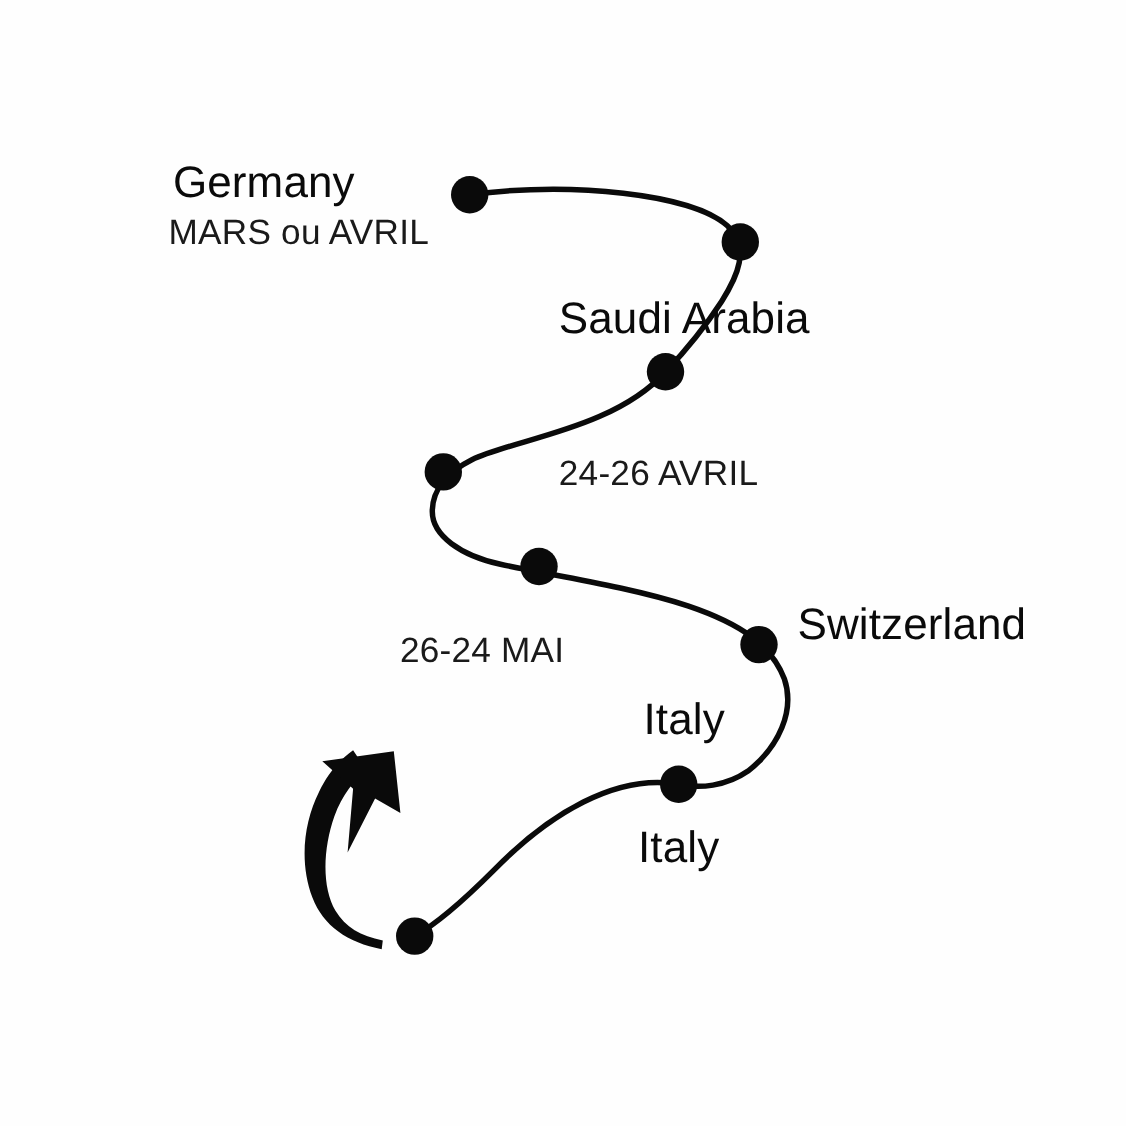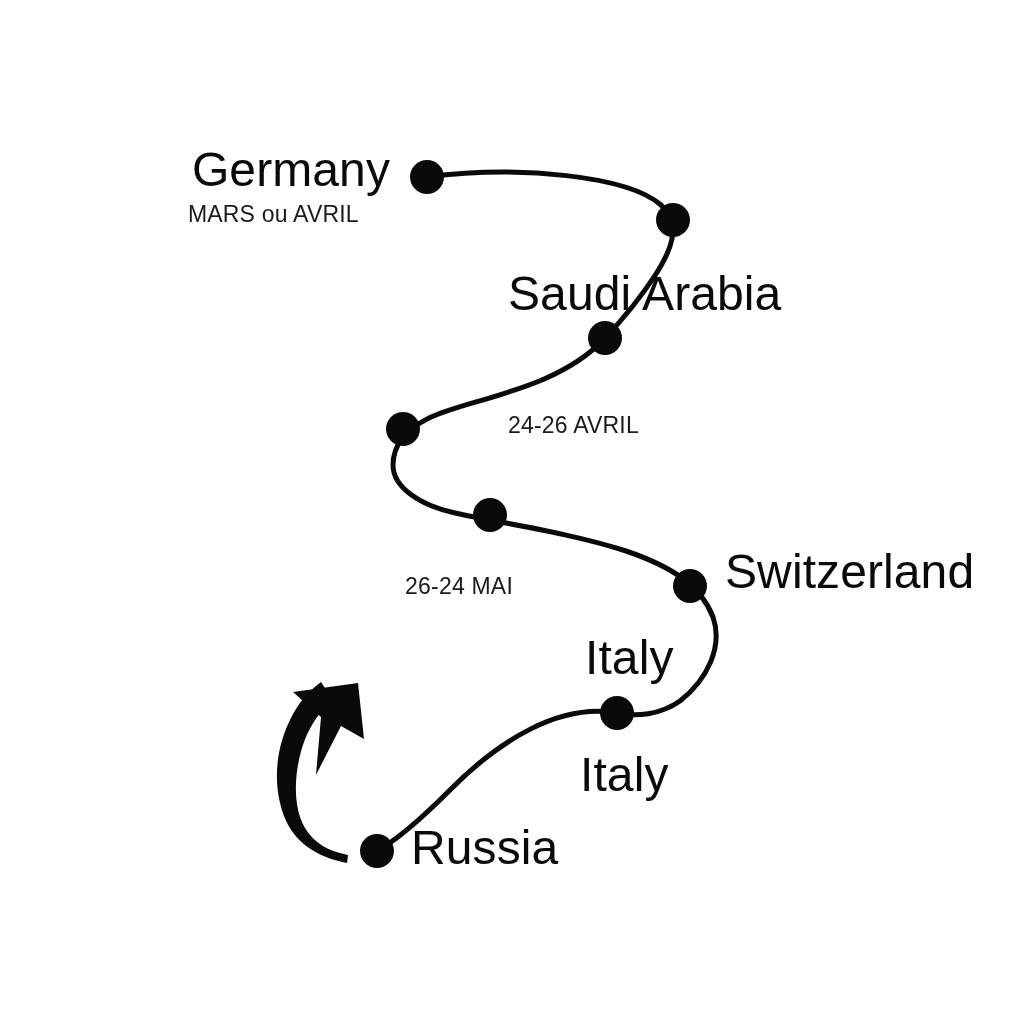--- a/index.html
+++ b/index.html
@@ -26,29 +26,29 @@
     height: 1024px;
   }
   .stop-label {
     position: absolute;
     white-space: nowrap;
     color: #0a0a0a;
     line-height: 1;
   }
   .stop-title {
     font-family: "Liberation Sans", sans-serif;
-    font-size: 48px;
+    font-size: 40px;
     font-weight: 400;
     letter-spacing: 0.1px;
     color: #0a0a0a;
     display: block;
   }
   .stop-date {
     font-family: "Liberation Sans", sans-serif;
-    font-size: 23px;
+    font-size: 32px;
     font-weight: 400;
     letter-spacing: 0.2px;
     color: #1a1a1a;
     display: block;
     margin-top: 9px;
   }
   .align-right { transform: translateX(-100%); }
   .nudge-date-left { margin-left: -4px; }
 </style>
 </head>
@@ -123,17 +123,14 @@
   </div>
 
   <div class="stop-label" style="left:585px; top:634px;">
     <span class="stop-title">Italy</span>
   </div>
 
   <div class="stop-label" style="left:580px; top:751px;">
     <span class="stop-title">Italy</span>
   </div>
 
-  <div class="stop-label" style="left:411px; top:824px;">
-    <span class="stop-title">Russia</span>
-  </div>
 
 </div>
 
 </body></html>

